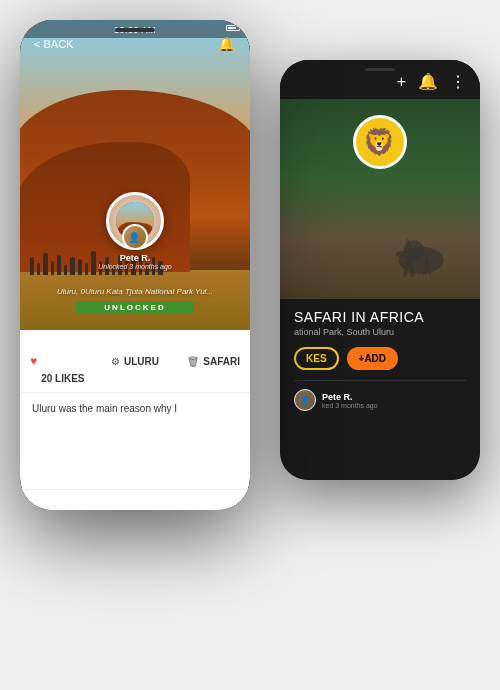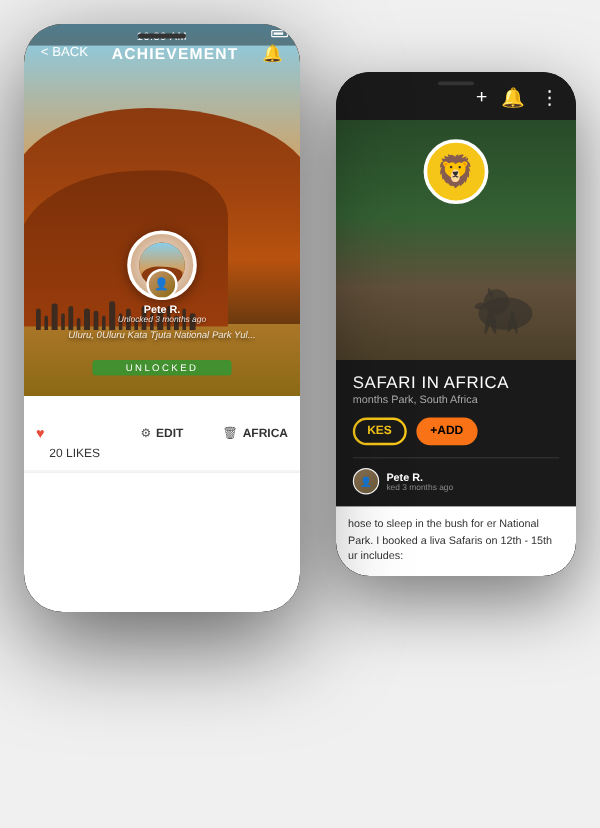--- a/index.html
+++ b/index.html
@@ -379,26 +379,26 @@
       color: rgba(255,255,255,0.85);
       font-size: 8px;
       font-style: italic;
       text-shadow: 0 1px 3px rgba(0,0,0,0.5);
     }
 
     .front-unlocked-badge {
       background: rgba(50,150,50,0.85);
       color: #fff;
       font-size: 8px;
-      font-weight: 400;
+      font-weight: 700;
       letter-spacing: 2px;
       padding: 2px 28px;
       border-radius: 3px;
       display: inline-block;
-      margin-top: 16px;
+      margin-top: 4px;
       text-transform: uppercase;
     }
 
     
     .front-bottom {
       background: #fff;
       flex: 1;
       display: flex;
       flex-direction: column;
       overflow: hidden;
@@ -419,21 +419,21 @@
       flex: 1;
     }
 
     .heart-icon {
       color: #e74c3c;
       font-size: 12px;
     }
 
     .action-likes-text {
       font-size: 10px;
-      font-weight: 400;
+      font-weight: 700;
       color: #333;
       margin-top: 35px;
     }
 
     .action-edit {
       display: flex;
       align-items: center;
       gap: 4px;
       flex: 1;
       justify-content: center;
@@ -612,35 +612,34 @@
           <circle cx="35" cy="42" r="14" fill="#2a2a2a" opacity="0.7"></circle>
           <path d="M28 50 Q20 70 22 78 Q26 76 28 65 Q30 76 34 78 Q36 74 34 60" fill="#2a2a2a" opacity="0.7"></path>
           <path d="M52 50 Q60 68 58 78 Q54 76 54 65 Q52 74 48 76 Q46 72 50 60" fill="#2a2a2a" opacity="0.7"></path>
           <path d="M24 44 Q14 40 10 48 Q14 52 20 50" fill="#2a2a2a" opacity="0.7"></path>
           <path d="M32 38 Q30 28 26 26 Q24 30 28 36" fill="#2a2a2a" opacity="0.7"></path>
         </svg>
       </div>
 
       <div class="back-content">
         <div class="back-title">SAFARI IN AFRICA</div>
-        <div class="back-subtitle">months Park, South Africa</div>
+        <div class="back-subtitle">ational Park, South Uluru</div>
         <div class="back-actions">
           <button class="back-likes-btn">KES</button>
           <button class="back-add-btn">+ADD</button>
         </div>
         <div class="back-user-row">
           <div class="back-avatar-small">👤</div>
           <div class="back-user-info">
             <div class="back-user-name">Pete R.</div>
             <div class="back-user-time">ked 3 months ago</div>
           </div>
         </div>
       </div>
 
-      <div class="back-text-area">hose to sleep in the bush for er National Park. I booked a liva Safaris on 12th - 15th ur includes:</div>
     </div>
   </div>
 
   <div class="phone-front">
     <div class="phone-front-inner">
       <div class="phone-speaker"></div>
 
       <div class="front-hero">
 
         <div class="sky-bg"></div>
@@ -675,21 +674,20 @@
           <span>10:39 AM</span>
           <div class="status-right">
             <div class="status-bar-rect">
                 <div class="status-bar-fill"></div>
               </div>
           </div>
         </div>
 
         <div class="front-nav">
           <span class="front-nav-back">&lt; BACK</span>
-          <span class="front-nav-title">ACHIEVEMENT</span>
           <span class="front-nav-bell">🔔</span>
         </div>
 
         <div class="front-badge-container">
           <div class="front-badge">
             <div class="badge-inner-circle">
               <div class="badge-sky-mini"></div>
               <div class="badge-uluru-mini"></div>
             </div>
           </div>
@@ -709,28 +707,29 @@
 
       <div class="front-bottom">
 
         <div class="front-actions-row">
           <div class="action-likes">
             <span class="heart-icon">♥</span>
             <span class="action-likes-text">20 LIKES</span>
           </div>
           <div class="action-edit">
             <span style="font-size:10px; color:#555;">⚙</span>
-            <span class="action-edit-text">EDIT</span>
+            <span class="action-edit-text">ULURU</span>
           </div>
           <div class="action-delete">
             <span style="font-size:10px; color:#555;">🗑</span>
-            <span class="action-delete-text">AFRICA</span>
+            <span class="action-delete-text">SAFARI</span>
           </div>
         </div>
 
+        <div class="front-text-area">Uluru was the main reason why I</div>
 
         <div class="front-comment-bar">
           <div class="front-comment-input"></div>
         </div>
       </div>
     </div>
   </div>
 
 </div>
 

